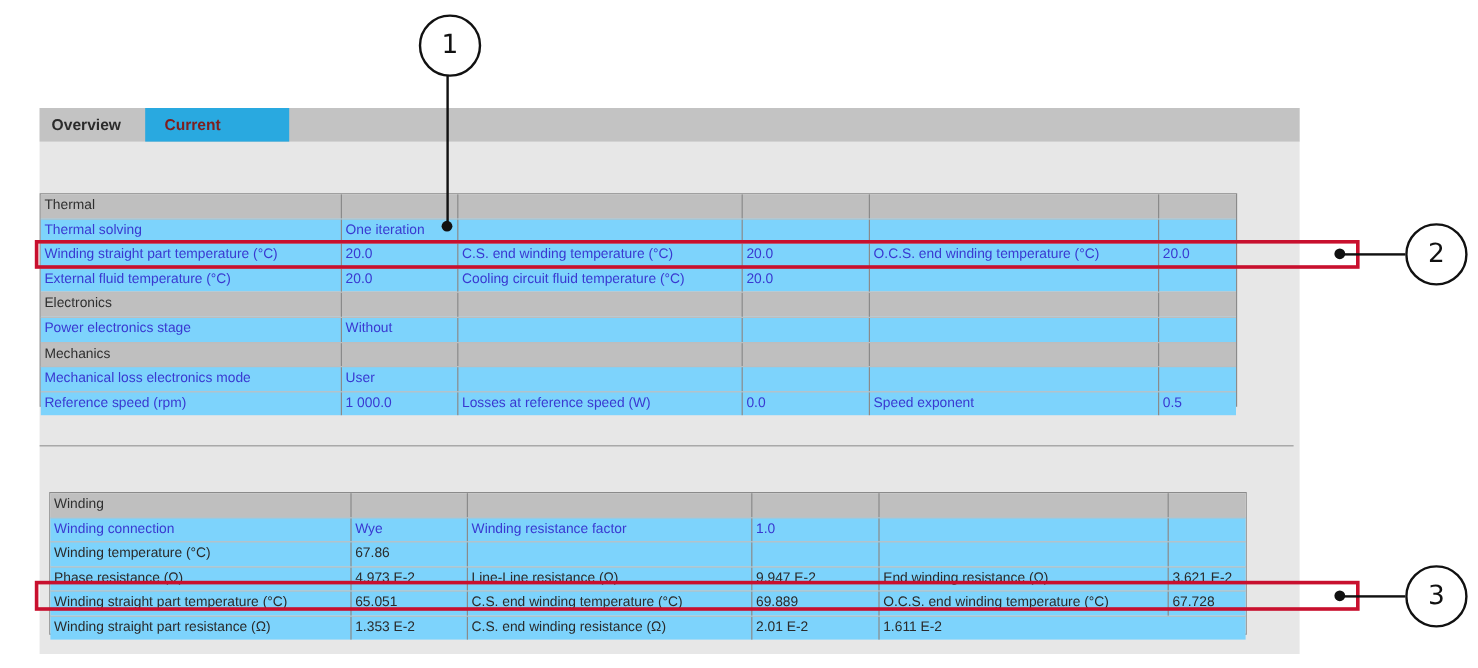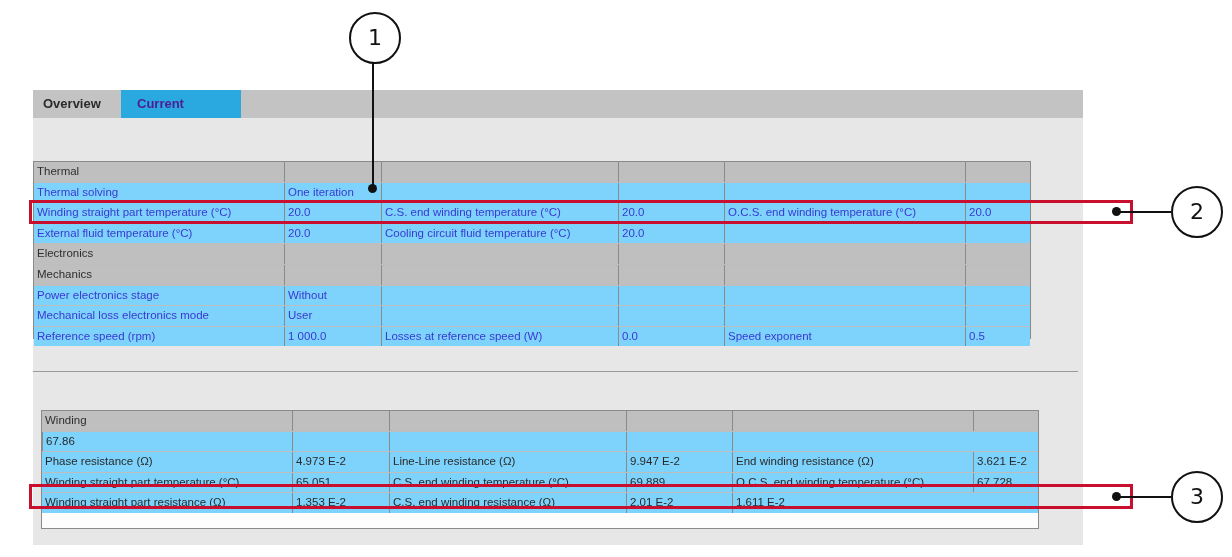--- a/index.html
+++ b/index.html
@@ -5,21 +5,21 @@
   html,body{margin:0;padding:0;background:#fff;}
   #stage{
     position:relative;width:1232px;height:557px;background:#ffffff;
     font-family:"Liberation Sans","DejaVu Sans",sans-serif;overflow:hidden;
   }
   
   .panel{position:absolute;left:33px;top:90px;width:1050px;height:455px;background:#e7e7e7;}
   .tabbar{position:absolute;left:0;top:0;width:1050px;height:28px;background:#c3c3c3;display:flex;}
   .tab{height:28px;line-height:28px;font-size:13px;font-weight:bold;color:#2b2b2b;padding-left:10px;box-sizing:border-box;cursor:default;}
   .tab.overview{width:88px;}
-  .tab.current{width:120px;background:#29a9e0;color:#4c1d95;padding-left:16px;}
+  .tab.current{width:120px;background:#29a9e0;color:#7f1d1d;padding-left:16px;}
   .section-title{position:absolute;font-size:13.5px;font-weight:bold;color:#1a1a1a;white-space:nowrap;}
   .sep-line{position:absolute;left:0;width:1045px;height:1px;background:#9a9a9a;}
   
   .tbl{position:absolute;width:998px;background:#fdfdfd;border:1px solid #8a8a8a;box-sizing:border-box;}
   .trow{display:grid;grid-template-columns:250px 97px 237px 106px 241px 98px;border-top:1px solid #bdbdbd;}
   .trow:first-child{border-top:none;}
   .tbl1 .trow{height:19.6px;line-height:19.6px;}
   .tbl2 .trow{height:19.5px;line-height:19.5px;}
   .trow.group{background:#bfbfbf;color:#2f2f2f;}
   .trow.param{background:#7dd3fc;color:#2a2a2a;}
@@ -100,31 +100,31 @@
         <div class="tcell c5"></div>
       </div>
       <div class="trow group">
         <div class="tcell c0">Electronics</div>
         <div class="tcell c1"></div>
         <div class="tcell c2"></div>
         <div class="tcell c3"></div>
         <div class="tcell c4"></div>
         <div class="tcell c5"></div>
       </div>
-      <div class="trow group">
-        <div class="tcell c0">Mechanics</div>
-        <div class="tcell c1"></div>
-        <div class="tcell c2"></div>
-        <div class="tcell c3"></div>
-        <div class="tcell c4"></div>
-        <div class="tcell c5"></div>
-      </div>
       <div class="trow param blue">
         <div class="tcell c0">Power electronics stage</div>
         <div class="tcell c1">Without</div>
+        <div class="tcell c2"></div>
+        <div class="tcell c3"></div>
+        <div class="tcell c4"></div>
+        <div class="tcell c5"></div>
+      </div>
+      <div class="trow group">
+        <div class="tcell c0">Mechanics</div>
+        <div class="tcell c1"></div>
         <div class="tcell c2"></div>
         <div class="tcell c3"></div>
         <div class="tcell c4"></div>
         <div class="tcell c5"></div>
       </div>
       <div class="trow param blue">
         <div class="tcell c0">Mechanical loss electronics mode</div>
         <div class="tcell c1">User</div>
         <div class="tcell c2"></div>
         <div class="tcell c3"></div>
@@ -143,21 +143,30 @@
 
   <div class="tbl tbl2" id="table-winding" style="left:41px;top:410px;height:119px;">
       <div class="trow group">
         <div class="tcell c0">Winding</div>
         <div class="tcell c1"></div>
         <div class="tcell c2"></div>
         <div class="tcell c3"></div>
         <div class="tcell c4"></div>
         <div class="tcell c5"></div>
       </div>
-      <div class="trow param black">
+      <div class="trow param blue">
+        <div class="tcell c0">Winding connection</div>
+        <div class="tcell c1">Wye</div>
+        <div class="tcell c2">Winding resistance factor</div>
+        <div class="tcell c3">1.0</div>
+        <div class="tcell c4"></div>
+        <div class="tcell c5"></div>
+      </div>
+      <div class="trow param black">
+        <div class="tcell c0">Winding temperature (°C)</div>
         <div class="tcell c1">67.86</div>
         <div class="tcell c2"></div>
         <div class="tcell c3"></div>
         <div class="tcell c4"></div>
         <div class="tcell c5"></div>
       </div>
       <div class="trow param black">
         <div class="tcell c0">Phase resistance (Ω)</div>
         <div class="tcell c1">4.973 E-2</div>
         <div class="tcell c2">Line-Line resistance (Ω)</div>

